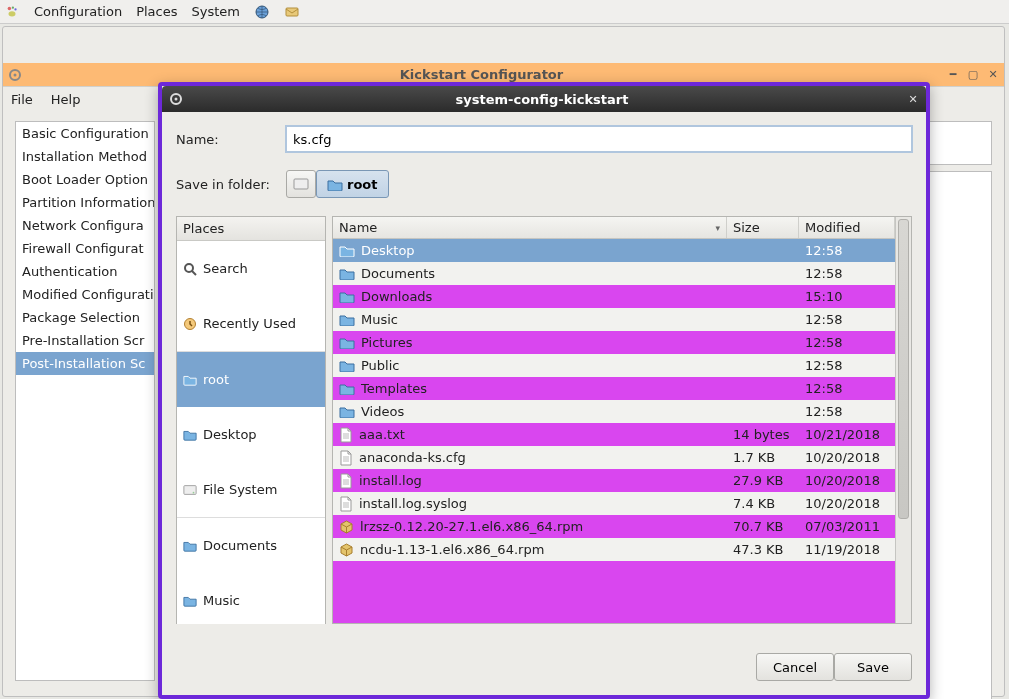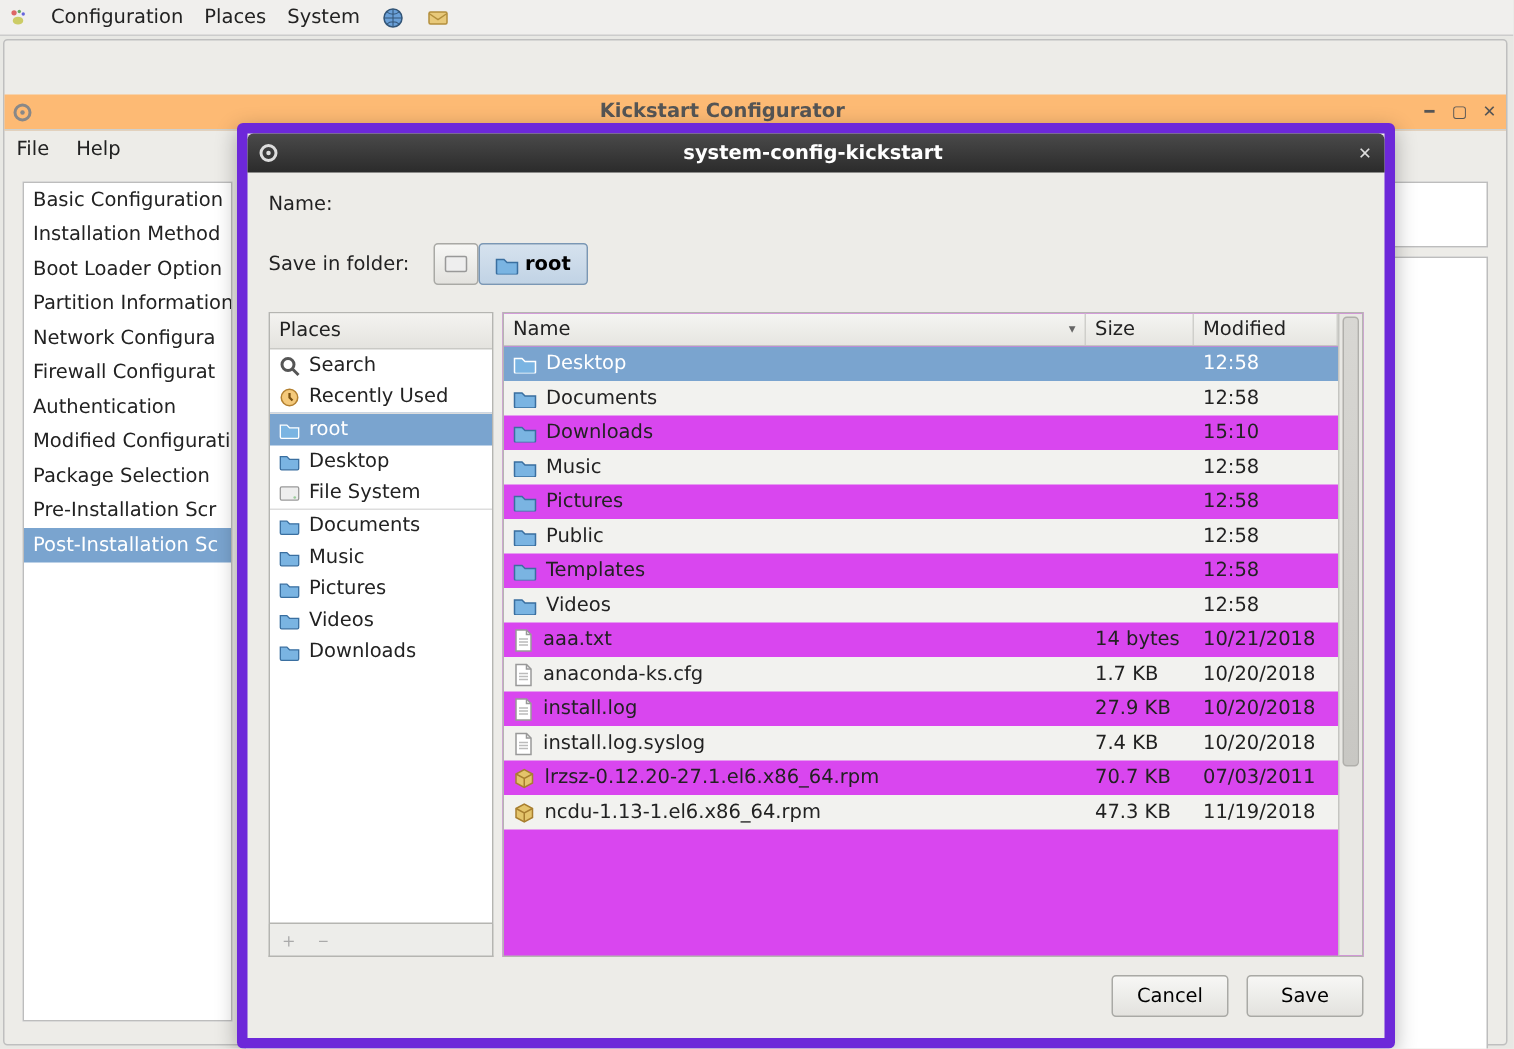--- a/index.html
+++ b/index.html
@@ -94,21 +94,21 @@
     border: 1px solid #bdbdbd;
     flex: 1;
   }
   .inset-panel.small { height: 44px; flex:none; }
   
   .dialog {
     position: absolute;
     left: 158px; top: 82px;
     width: 772px; height: 617px;
     background: #edece8;
-    border: 7px solid #6d28d9;
+    border: 4px solid #6d28d9;
     border-radius: 4px;
     box-shadow: 0 4px 14px rgba(0,0,0,0.3);
     display: flex;
     flex-direction: column;
   }
   .dlg-titlebar {
     height: 26px;
     background: linear-gradient(#4a4a4a,#2b2b2b);
     color: white;
     display: flex;
@@ -172,21 +172,21 @@
     border: 1px solid #b5b5b1;
     display: flex;
     flex-direction: column;
   }
   .places-header {
     padding: 4px 6px;
     background: linear-gradient(#f4f3f0,#e4e3df);
     border-bottom: 1px solid #c9c9c5;
   }
   .p-item {
-    padding: 3px 6px;
+    padding: 20px 6px;
     display: flex;
     align-items: center;
     gap: 6px;
     white-space: nowrap;
   }
   .p-item .ico { width:14px; height:14px; display:inline-flex; align-items:center; justify-content:center; }
   .p-item.selected { background: #7aa4cf; color:white; }
   .p-item.group-sep { border-top: 1px solid #ddd; }
   .places-toolbar {
     height: 22px;
@@ -249,22 +249,21 @@
     position: absolute;
     left:2px; right:2px;
     top: 2px; height: 300px;
     background: linear-gradient(#d8d7d3,#c8c7c3);
     border:1px solid #b0afab;
     border-radius:3px;
   }
   .dlg-buttons {
     display:flex;
     justify-content:flex-end;
-    gap:12px;
-    padding: 12px 14px 14px;
+    padding: 29px 14px 14px;
     margin-left: 36px;
   }
   .gtk-btn { min-width:78px; justify-content:center; }
   
   svg { display:block; }
 </style>
 </head>
 <body>
 
 <div class="panel">
@@ -339,20 +338,21 @@
           <circle cx="7" cy="7" r="1.5" fill="#ddd"></circle>
         </svg>
     </span>
     <span class="title">system-config-kickstart</span>
     <span class="win-btn" style="color:#ddd">✕</span>
   </div>
 
   <div class="dlg-body">
     <div class="form-row">
       <label>Name:</label>
+      <input class="txt" value="ks.cfg" style="">
     </div>
     <div class="form-row">
       <label>Save in folder:</label>
       <button class="path-btn icon-only">
         <svg width="16" height="12" viewBox="0 0 16 12">
             <rect x="1" y="1" width="14" height="10" rx="1" fill="#eee" stroke="#999"></rect>
           </svg>
       </button>
       <button class="path-btn active">
         <span style="display:inline-flex">

